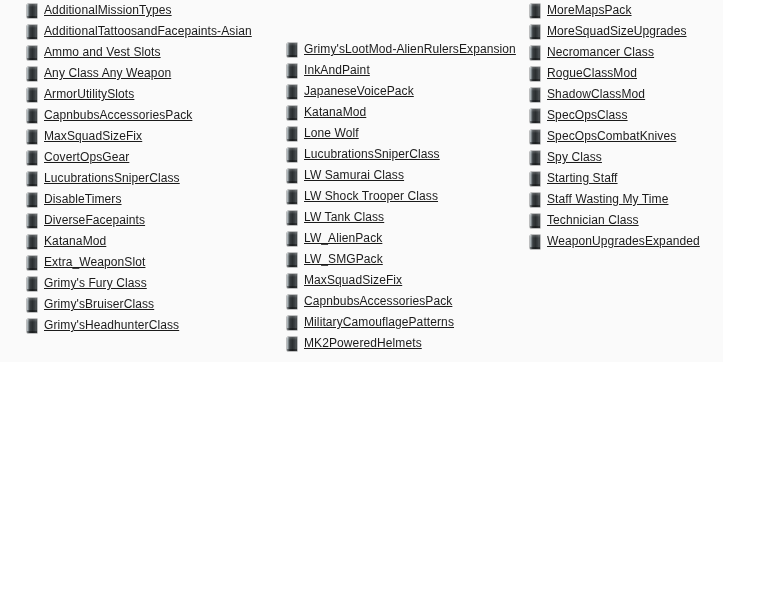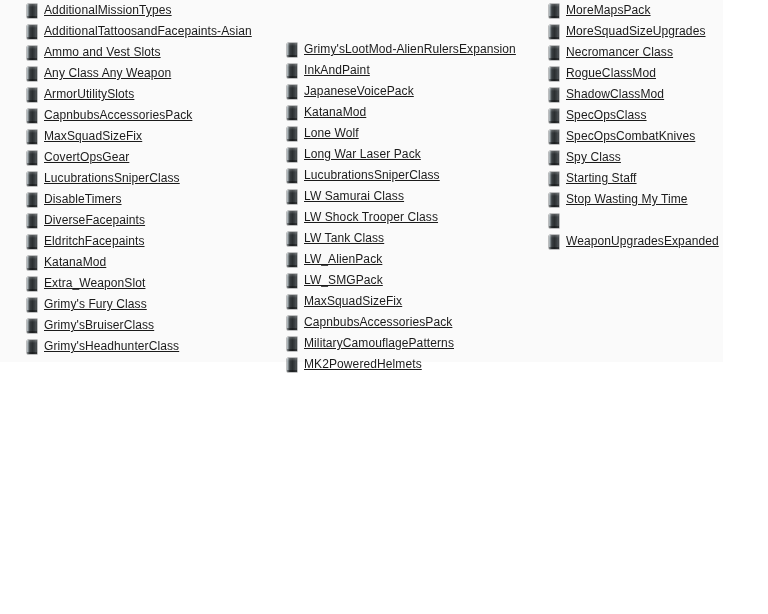--- a/index.html
+++ b/index.html
@@ -34,21 +34,21 @@
     height: 362px;
   }
 
   .file-column {
     position: absolute;
     top: 0;
     width: 260px;
   }
   .file-column.col-0 { left: 25px;  width: 258px; }
   .file-column.col-1 { left: 285px; width: 258px; margin-top: 39px; }
-  .file-column.col-2 { left: 547px; width: 178px; }
+  .file-column.col-2 { left: 528px; width: 178px; }
 
   .file-item {
     position: relative;
     height: 21px;
     line-height: 21px;
     display: flex;
     align-items: center;
     white-space: nowrap;
     cursor: default;
   }
@@ -171,26 +171,20 @@
             <span class="spine"></span>
           </span>
           <span class="item-label">DisableTimers</span>
         </div>
         <div class="file-item" title="DiverseFacepaints">
           <span class="item-icon">
             <span class="spine"></span>
           </span>
           <span class="item-label">DiverseFacepaints</span>
         </div>
-        <div class="file-item" title="EldritchFacepaints">
-          <span class="item-icon">
-            <span class="spine"></span>
-          </span>
-          <span class="item-label">EldritchFacepaints</span>
-        </div>
         <div class="file-item" title="EnemyLoot">
           <span class="item-icon">
             <span class="spine"></span>
           </span>
           <span class="item-label">KatanaMod</span>
         </div>
         <div class="file-item" title="Extra_WeaponSlot">
           <span class="item-icon">
             <span class="spine"></span>
           </span>
@@ -239,26 +233,20 @@
             <span class="spine"></span>
           </span>
           <span class="item-label">KatanaMod</span>
         </div>
         <div class="file-item" title="Lone Wolf">
           <span class="item-icon">
             <span class="spine"></span>
           </span>
           <span class="item-label">Lone Wolf</span>
         </div>
-        <div class="file-item" title="Long War Laser Pack">
-          <span class="item-icon">
-            <span class="spine"></span>
-          </span>
-          <span class="item-label">Long War Laser Pack</span>
-        </div>
         <div class="file-item" title="LucubrationsSniperClass">
           <span class="item-icon">
             <span class="spine"></span>
           </span>
           <span class="item-label">LucubrationsSniperClass</span>
         </div>
         <div class="file-item" title="LW Samurai Class">
           <span class="item-icon">
             <span class="spine"></span>
           </span>
@@ -365,26 +353,27 @@
         <div class="file-item" title="Starting Staff">
           <span class="item-icon">
             <span class="spine"></span>
           </span>
           <span class="item-label">Starting Staff</span>
         </div>
         <div class="file-item" title="Stop Wasting My Time">
           <span class="item-icon">
             <span class="spine"></span>
           </span>
-          <span class="item-label">Stop Wasting My Time</span>
+          <span class="item-label">Staff Wasting My Time</span>
         </div>
         <div class="file-item" title="Technician Class">
           <span class="item-icon">
             <span class="spine"></span>
           </span>
+          <span class="item-label">Technician Class</span>
         </div>
         <div class="file-item" title="WeaponUpgradesExpanded">
           <span class="item-icon">
             <span class="spine"></span>
           </span>
           <span class="item-label">WeaponUpgradesExpanded</span>
         </div>
       </div>
     </div>
 </div>

